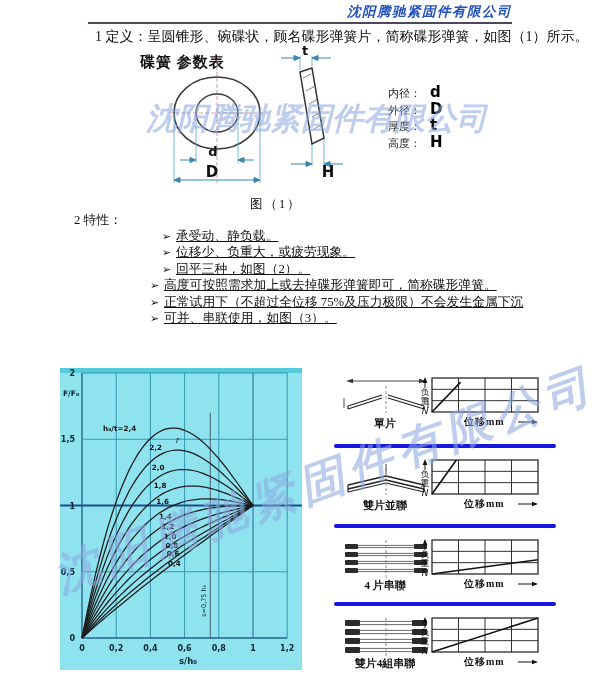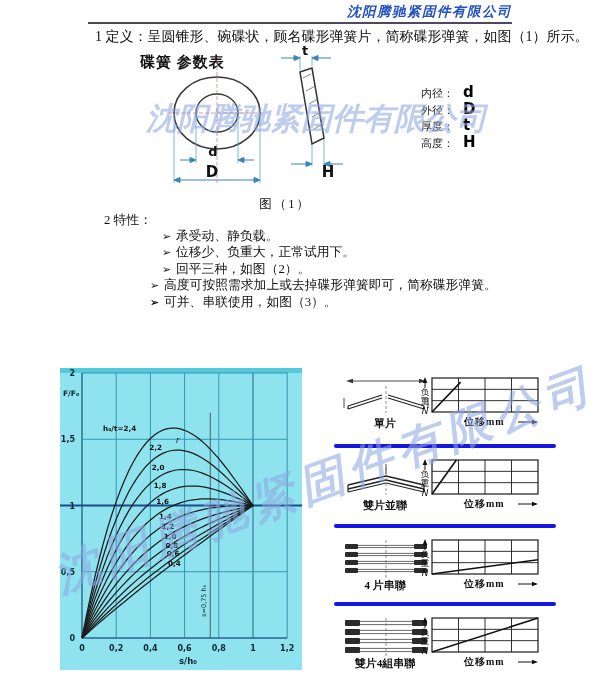--- a/index.html
+++ b/index.html
@@ -11,35 +11,35 @@
   .wm-d{left:56px;top:548px;font-size:45px;letter-spacing:7px;transform:rotate(-20deg);
         transform-origin:0 50%;}
   .company{position:absolute;top:3px;right:88px;font-size:13.5px;font-weight:700;
            font-style:italic;letter-spacing:1.5px;z-index:2;}
   .hrule{position:absolute;left:88px;top:22px;width:424px;height:0;
          border-top:2px solid #4a4a58;z-index:2;}
   .intro{position:absolute;left:95px;top:28px;width:460px;font-size:14px;
          white-space:nowrap;z-index:2;}
   .fig1{position:absolute;left:85px;top:46px;z-index:2;}
   .fig1-legend{position:absolute;left:388px;top:84px;z-index:2;}
-  .leg-row{height:16.5px;line-height:16.5px;margin-left:33px;}
+  .leg-row{height:16.5px;line-height:16.5px;}
   .leg-lab{display:inline-block;width:42px;font-size:11px;color:#222;}
   .leg-val{font-family:"DejaVu Sans",sans-serif;font-size:15px;font-weight:700;color:#000;}
-  .fig-caption{position:absolute;text-align:center;font-size:14px;letter-spacing:2px;z-index:2;}
+  .fig-caption{position:absolute;font-size:14px;letter-spacing:2px;z-index:2;}
   .cap1{left:250px;top:196px;width:70px;font-size:12.5px;}
   .cap2{left:128px;top:710px;width:90px;}
   .cap3{left:380px;top:705px;width:90px;}
-  .feat-heading{position:absolute;left:104px;top:212px;font-size:12.8px;z-index:2;}
+  .feat-heading{position:absolute;left:74px;top:212px;font-size:12.8px;z-index:2;}
   .features{position:absolute;left:88px;top:228px;width:480px;font-size:12.8px;
             line-height:16.4px;z-index:2;}
   .feat{position:relative;margin-left:62px;padding-left:14px;}
   .feat.ind{margin-left:74px;}
   .bul{position:absolute;left:0;top:1px;font-size:11px;
        font-family:"DejaVu Sans",sans-serif;}
-  .fl{display:block;white-space:nowrap;}
+  .fl{display:block;white-space:nowrap;text-decoration:underline;}
   #chart2{position:absolute;left:60px;top:368px;z-index:3;}
   #fig3{position:absolute;left:330px;top:372px;width:235px;height:300px;z-index:3;}
   .divider{position:absolute;left:4px;width:222px;height:4px;border-radius:2px;}
   svg text{font-family:"DejaVu Sans",sans-serif;}
 </style>
 </head>
 <body>
 
 <div class="page">
 
@@ -123,32 +123,33 @@
 
   <div class="feat-heading">2 特性：</div>
 
   <div class="features">
     <div class="feat ind">
         <span class="bul">➢</span>
         <span class="fl">承受动、静负载。</span>
       </div>
     <div class="feat ind">
         <span class="bul">➢</span>
-        <span class="fl">位移少、负重大，正常试用下。</span>
+        <span class="fl">位移少、负重大，或疲劳现象。</span>
       </div>
     <div class="feat ind">
         <span class="bul">➢</span>
         <span class="fl">回平三种，如图（2）。</span>
       </div>
     <div class="feat">
         <span class="bul">➢</span>
         <span class="fl">高度可按照需求加上或去掉碟形弹簧即可，简称碟形弹簧。</span>
       </div>
     <div class="feat">
         <span class="bul">➢</span>
+        <span class="fl">正常试用下（不超过全位移 75%及压力极限）不会发生金属下沉</span>
       </div>
     <div class="feat">
         <span class="bul">➢</span>
         <span class="fl">可并、串联使用，如图（3）。</span>
       </div>
   </div>
 
   <svg id="chart2" width="242" height="302">
       <rect x="0" y="0" width="242" height="302" fill="#8fe3ef"></rect>
       <rect x="0" y="0" width="242" height="5" fill="#54cadd"></rect>

